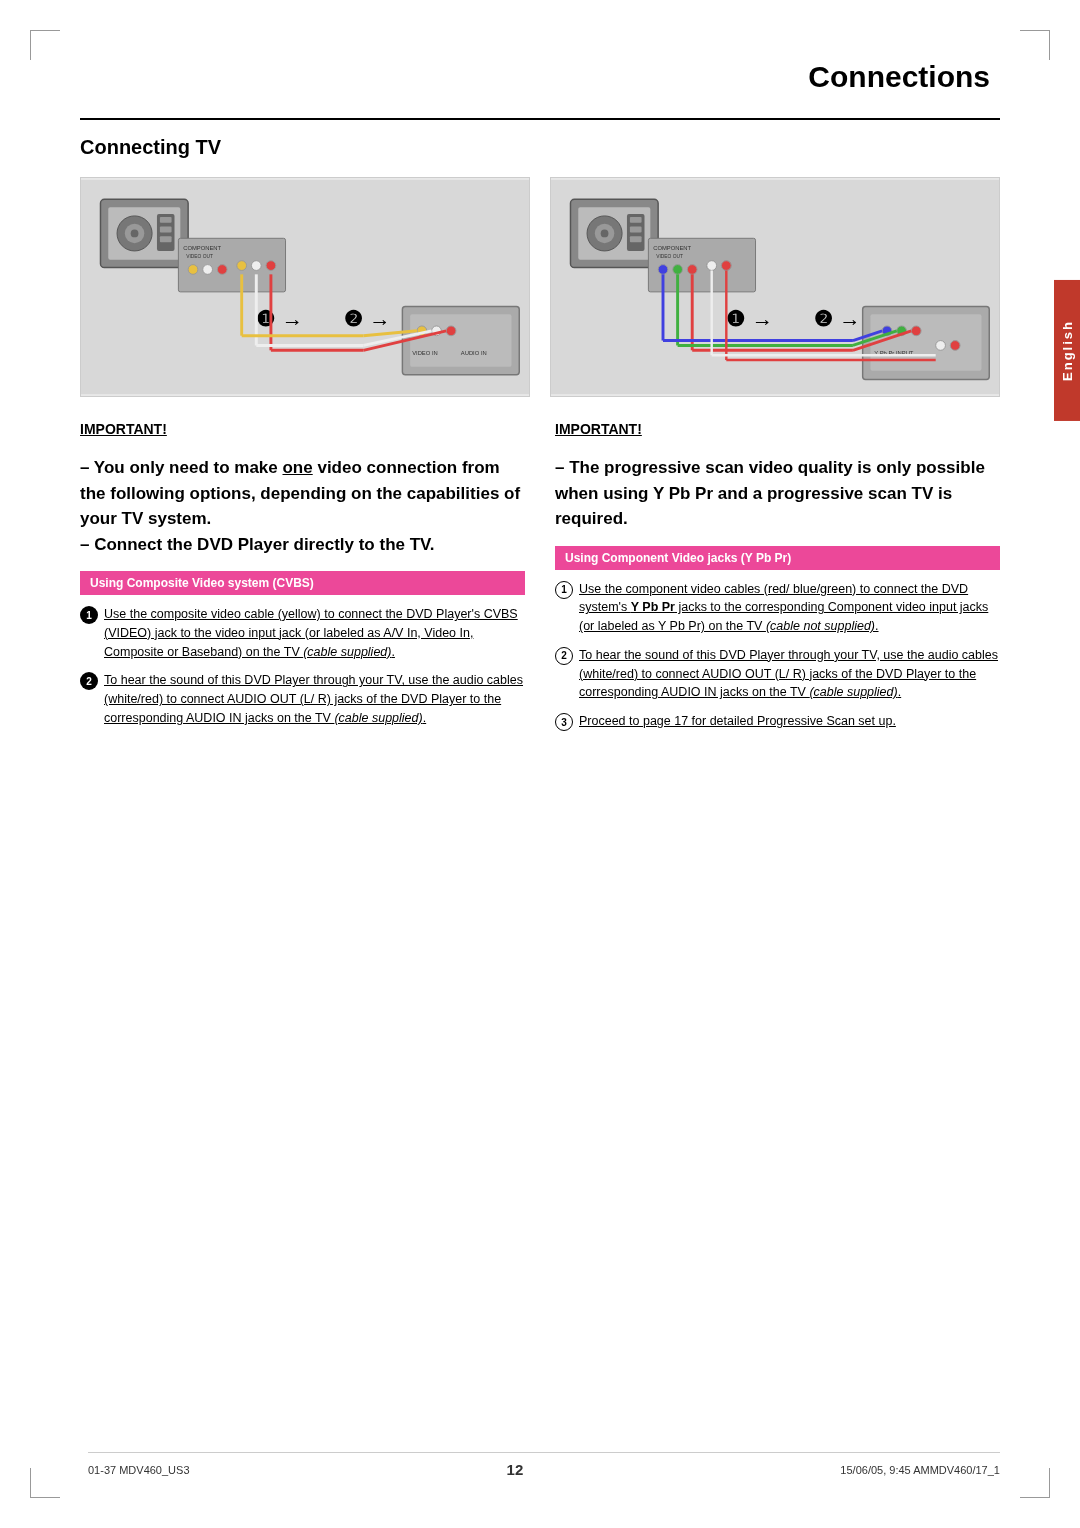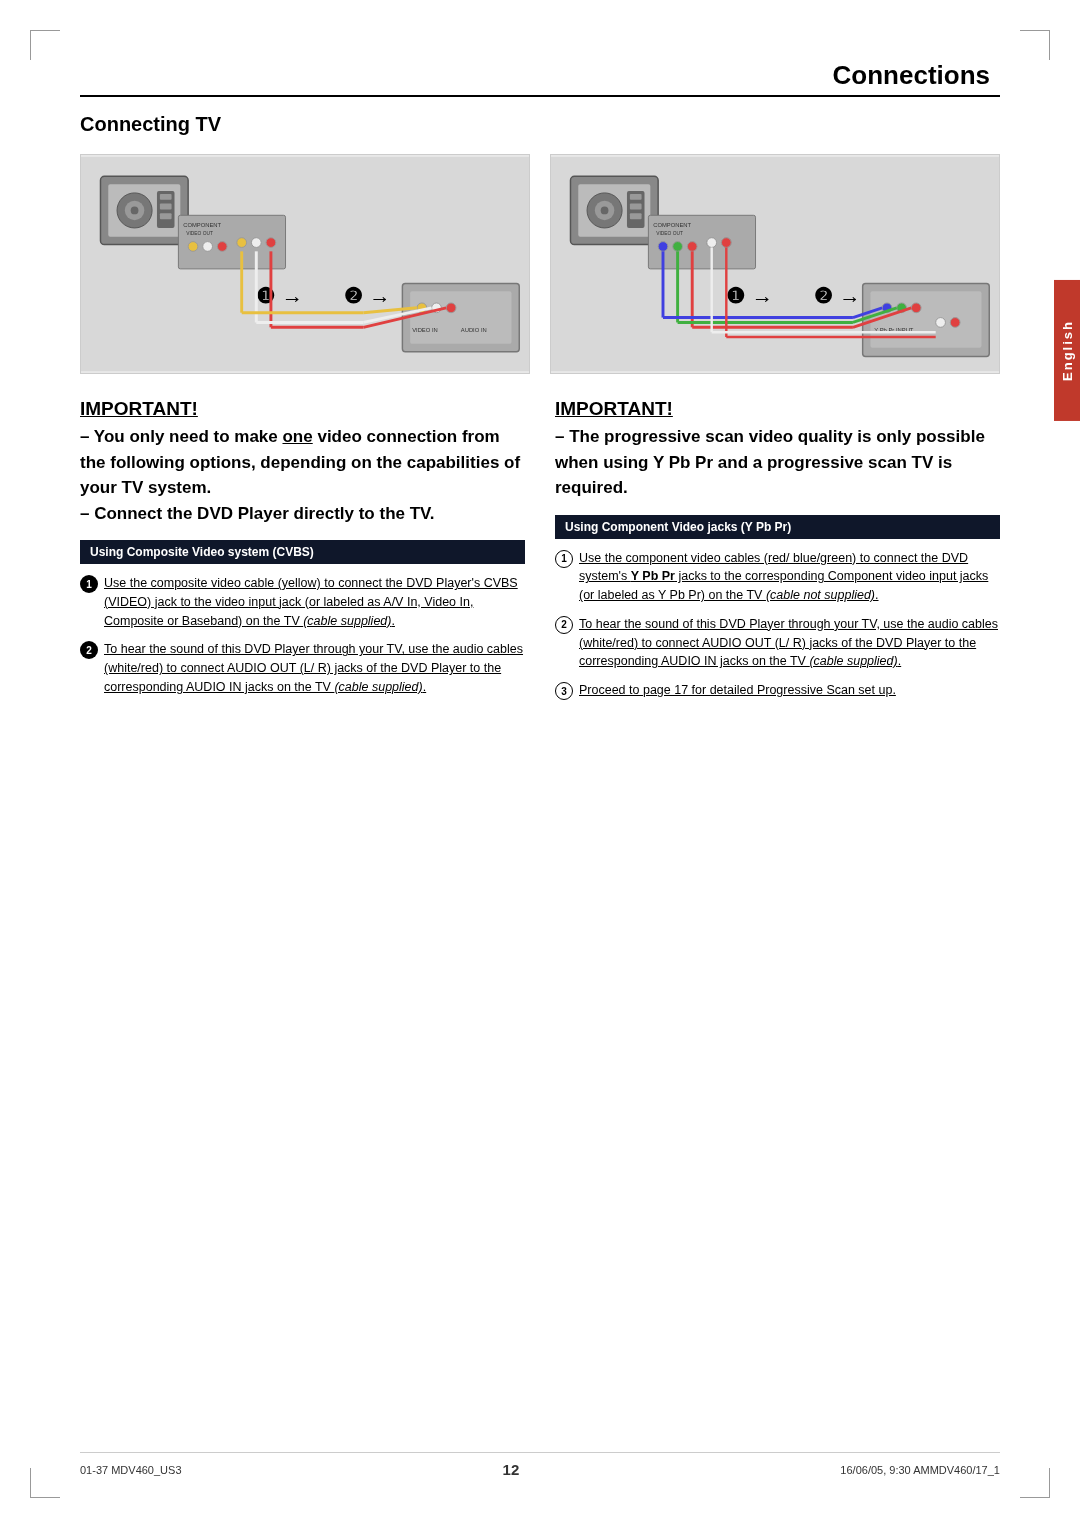--- a/index.html
+++ b/index.html
@@ -46,23 +46,23 @@
       padding: 40px 6px;
       text-align: center;
       writing-mode: vertical-rl;
       transform: rotate(180deg);
       letter-spacing: 2px;
     }
 
     
     .page-title {
       text-align: right;
-      font-size: 26px;
-      font-weight: bold;
-      margin-bottom: 4px;
+      font-size: 30px;
+      font-weight: bold;
+      margin-bottom: 24px;
       padding-right: 10px;
     }
 
     .title-divider {
       border: none;
       border-top: 2px solid #000;
       margin-bottom: 16px;
     }
 
     
@@ -106,41 +106,41 @@
       flex: 1;
     }
 
     
     .important-block {
       margin-bottom: 14px;
     }
 
     .important-label {
       font-weight: bold;
-      font-size: 19px;
+      font-size: 14px;
       text-decoration: underline;
-      margin-bottom: 4px;
+      margin-bottom: 18px;
     }
 
     .important-text {
       font-size: 17px;
       line-height: 1.5;
     }
 
     .important-text strong {
       font-weight: bold;
     }
 
     .important-text u {
       text-decoration: underline;
     }
 
     
     .sub-section-header {
-      background: #0f172a;
+      background: #ec4899;
       color: #fff;
       font-size: 12px;
       font-weight: bold;
       padding: 5px 10px;
       margin-bottom: 10px;
     }
 
     
     .numbered-list {
       list-style: none;
@@ -188,21 +188,21 @@
     }
 
     .list-text strong {
       font-weight: bold;
     }
 
     
     .page-footer {
       position: absolute;
       bottom: 50px;
-      left: 80px;
+      left: 88px;
       right: 80px;
       display: flex;
       align-items: center;
       justify-content: space-between;
       border-top: 1px solid #ccc;
       padding-top: 8px;
       font-size: 11px;
       color: #333;
     }
 
@@ -395,14 +395,14 @@
       </ul>
     </div>
 
   </div>
 
 </div>
 
 <div class="page-footer">
   <span>01-37 MDV460_US3</span>
   <span class="footer-center">12</span>
-  <span>16/06/05, 9:30 AMMDV460/17_1</span>
+  <span>15/06/05, 9:45 AMMDV460/17_1</span>
 </div>
 
 </body></html>

